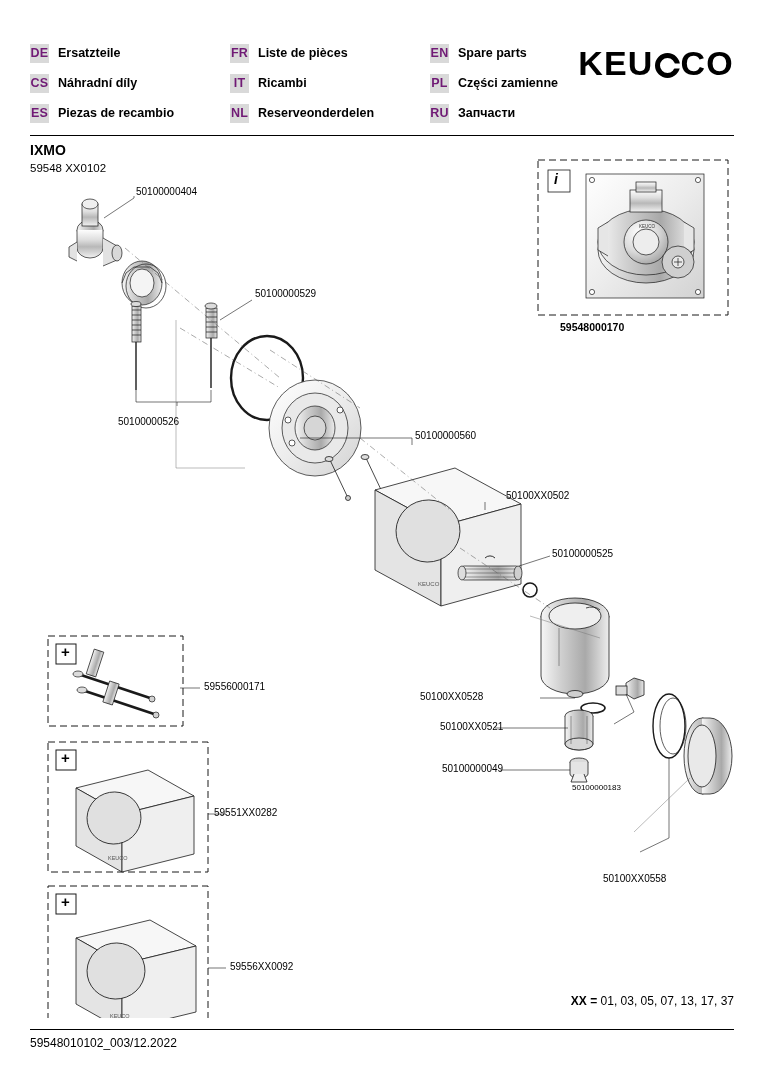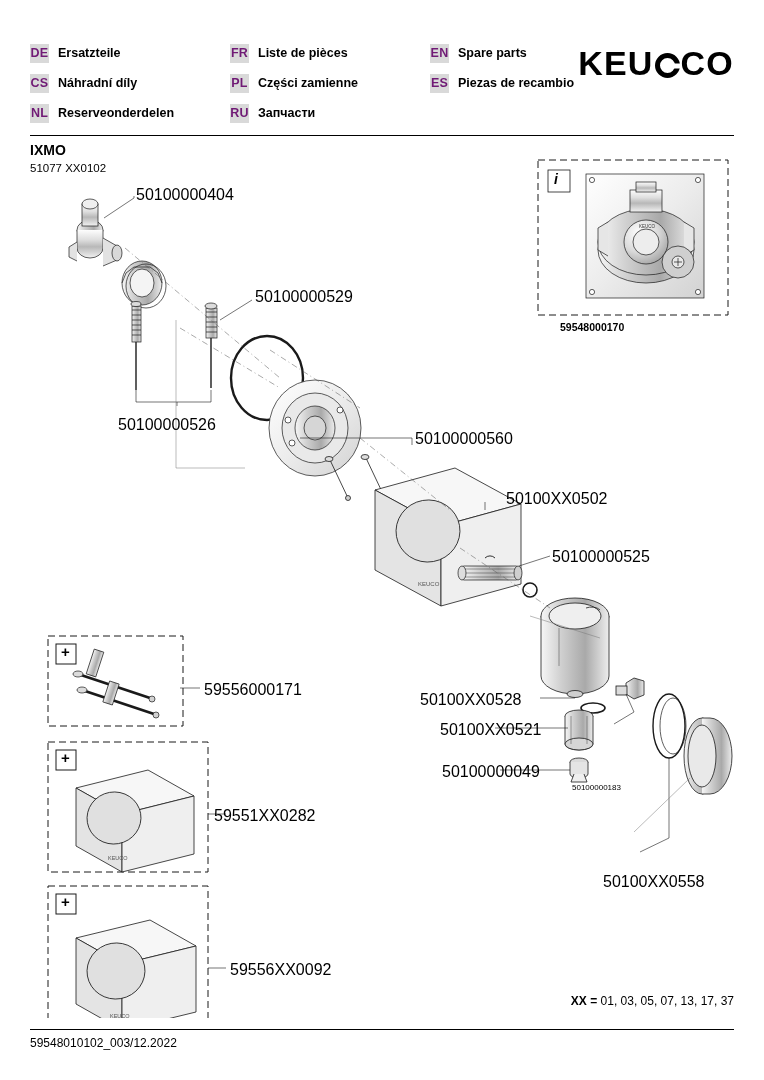--- a/index.html
+++ b/index.html
@@ -96,21 +96,21 @@
   .drawing {
     position: absolute;
     left: 0; top: 108px;
     width: 704px; height: 870px;
   }
   .drawing svg { display: block; }
 
   
   .lbl {
     position: absolute;
-    font-size: 16px;
+    font-size: 10px;
     white-space: nowrap;
     font-family: "Liberation Sans", sans-serif;
   }
   .lbl.small { font-size: 8px; }
   .lbl.bold { font-weight: bold; font-size: 10.5px; }
 
   
   .footer {
     position: absolute;
     left: 0; bottom: 0;
@@ -144,20 +144,24 @@
         <span class="lang-label">Liste de pièces</span>
       </div>
       <div class="lang-cell">
         <span class="lang-code">EN</span>
         <span class="lang-label">Spare parts</span>
       </div>
 
       <div class="lang-cell">
         <span class="lang-code">CS</span>
         <span class="lang-label">Náhradní díly</span>
+      </div>
+      <div class="lang-cell">
+        <span class="lang-code">IT</span>
+        <span class="lang-label">Ricambi</span>
       </div>
       <div class="lang-cell">
         <span class="lang-code">PL</span>
         <span class="lang-label">Części zamienne</span>
       </div>
 
       <div class="lang-cell">
         <span class="lang-code">ES</span>
         <span class="lang-label">Piezas de recambio</span>
       </div>
@@ -174,21 +178,21 @@
 
     <div class="brand">
       <span>KEU</span>
         <span class="o-glyph"></span>
         <span>CO</span>
     </div>
   </div>
 
   <div class="title-block">
     <div class="title-main">IXMO</div>
-    <div class="title-sub">51077 XX0102</div>
+    <div class="title-sub">59548 XX0102</div>
   </div>
 
   <div class="drawing">
     <svg width="704" height="880" viewBox="0 0 704 880" xmlns="http://www.w3.org/2000/svg">
       <defs>
         <linearGradient id="metal" x1="0" y1="0" x2="0" y2="1">
           <stop offset="0%" stop-color="#fdfdfd"></stop>
           <stop offset="35%" stop-color="#dedede"></stop>
           <stop offset="60%" stop-color="#b8b8b8"></stop>
           <stop offset="100%" stop-color="#f2f2f2"></stop>

